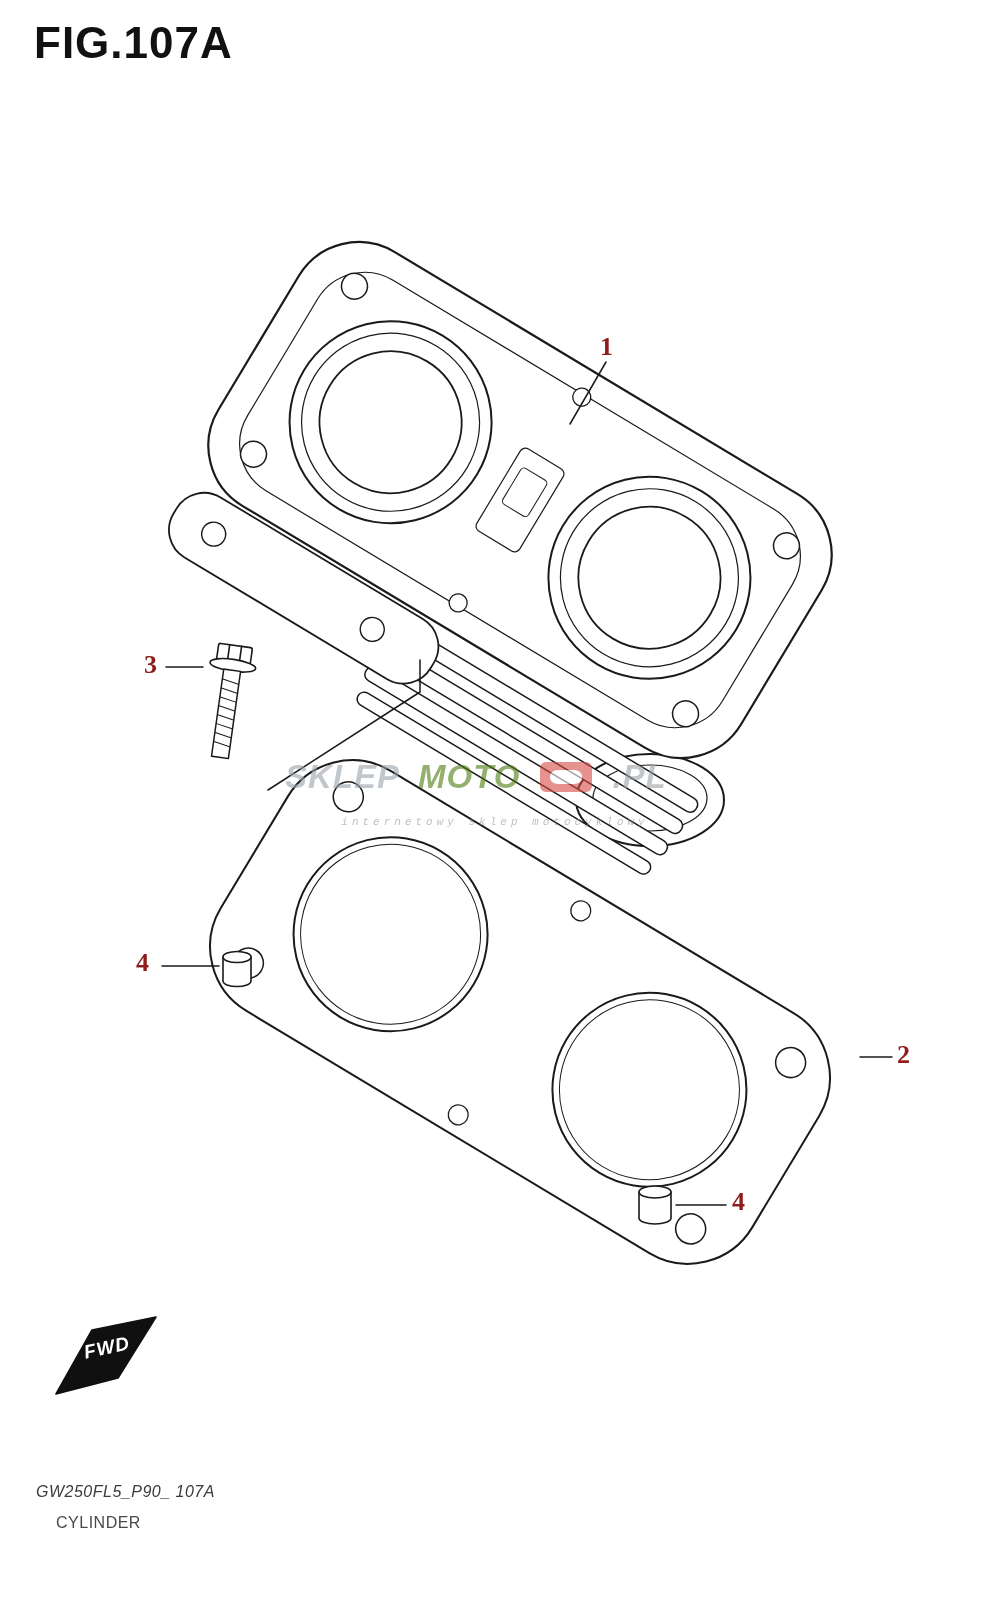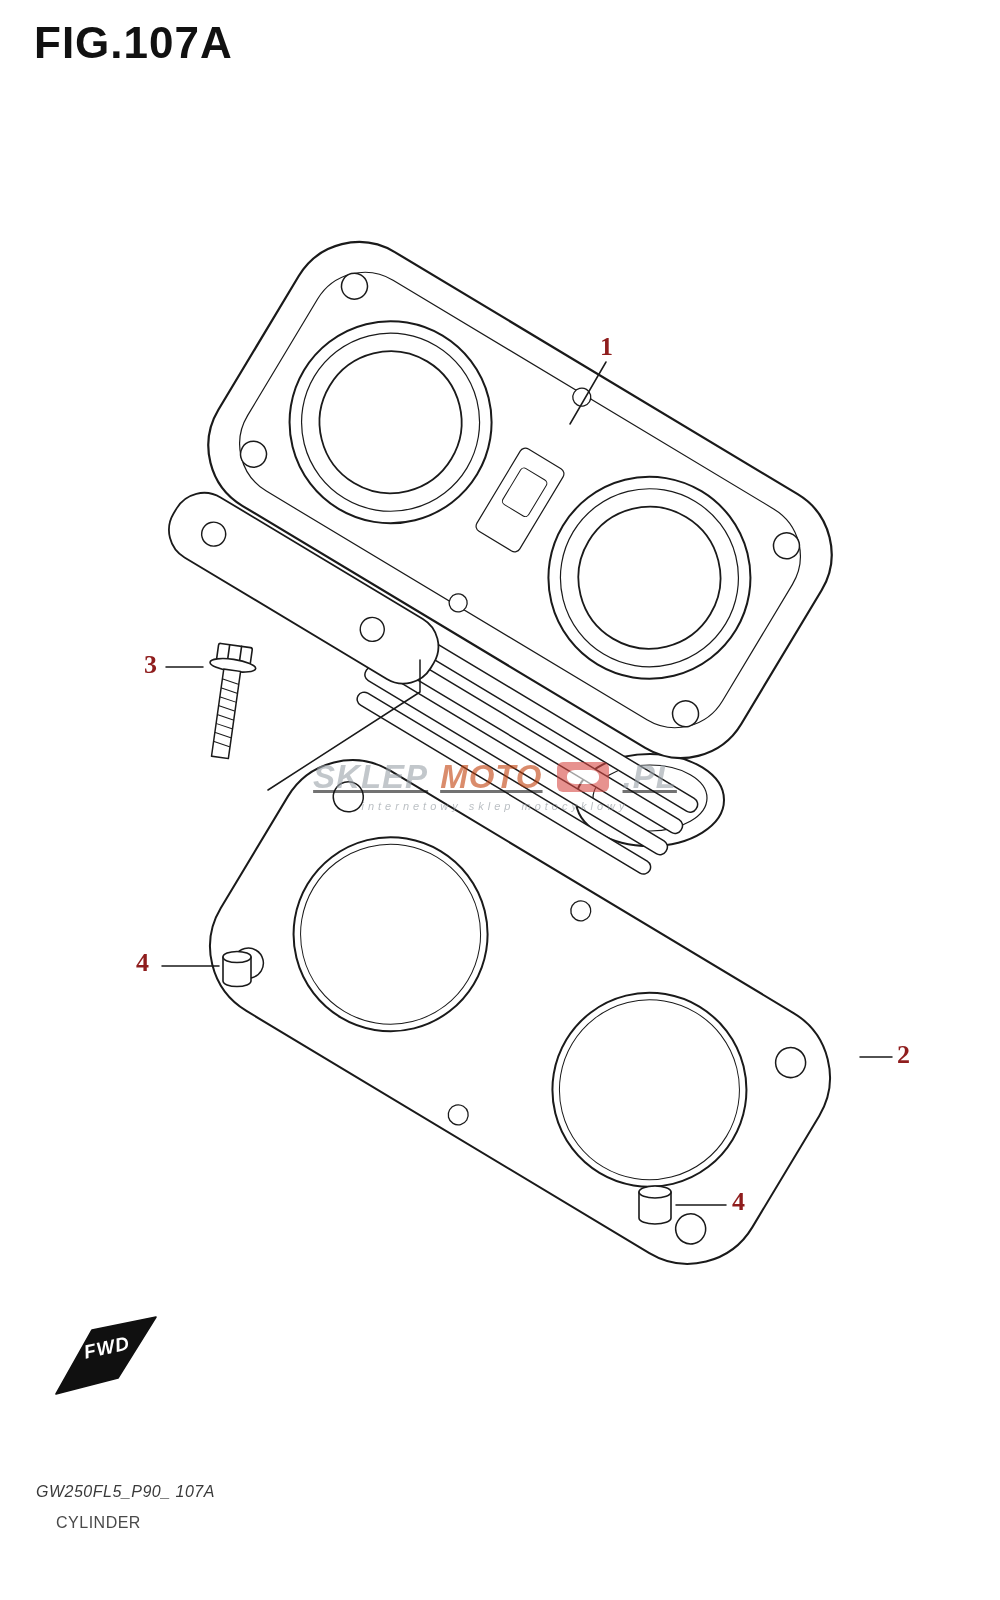--- a/index.html
+++ b/index.html
@@ -14,35 +14,35 @@
   .callout{
     position:absolute;font-family:"Liberation Serif", serif;font-size:26px;
     font-weight:600;color:#8f1d1d;line-height:1;
   }
   #diagram-svg{position:absolute;left:0;top:0;}
   .watermark{
     position:absolute;left:285px;top:758px;width:420px;text-align:center;opacity:0.60;
     user-select:none;
   }
   .wm-brand{
-    display:flex;align-items:center;justify-content:center;gap:12px;
-    font-style:italic;font-weight:bold;font-size:33px;letter-spacing:1px;text-decoration:underline;
+    display:flex;align-items:center;gap:18px;
+    font-style:italic;font-weight:bold;font-size:33px;letter-spacing:1px;
   }
   .wm-gray{color:#9aa2a9;}
-  .wm-red{color:#c2410c;}
+  .wm-red{color:#4d7c0f;}
   .wm-logo{
     display:inline-block;width:52px;height:30px;background:#d84a45;border-radius:6px;
     position:relative;margin:0 2px;
   }
   .wm-logo::after{
     content:"";position:absolute;left:10px;top:8px;width:32px;height:14px;
     background:#ffffff;border-radius:8px/6px;
   }
   .wm-tagline{
-    margin-top:4px;font-size:11px;letter-spacing:4px;color:#8d959c;font-style:italic;
+    margin-top:20px;font-size:11px;letter-spacing:4px;color:#8d959c;font-style:italic;font-family:Liberation Mono, monospace;
   }
   .fwd-label{
     position:absolute;left:70px;top:1337px;width:74px;text-align:center;
     color:#ffffff;font-weight:bold;font-style:italic;font-size:19px;letter-spacing:1px;
     transform:rotate(-12deg);
   }
   .footer-code{
     position:absolute;left:36px;top:1483px;font-size:16px;color:#3a3a3a;letter-spacing:0.5px;font-style:italic;
   }
   .footer-part{

